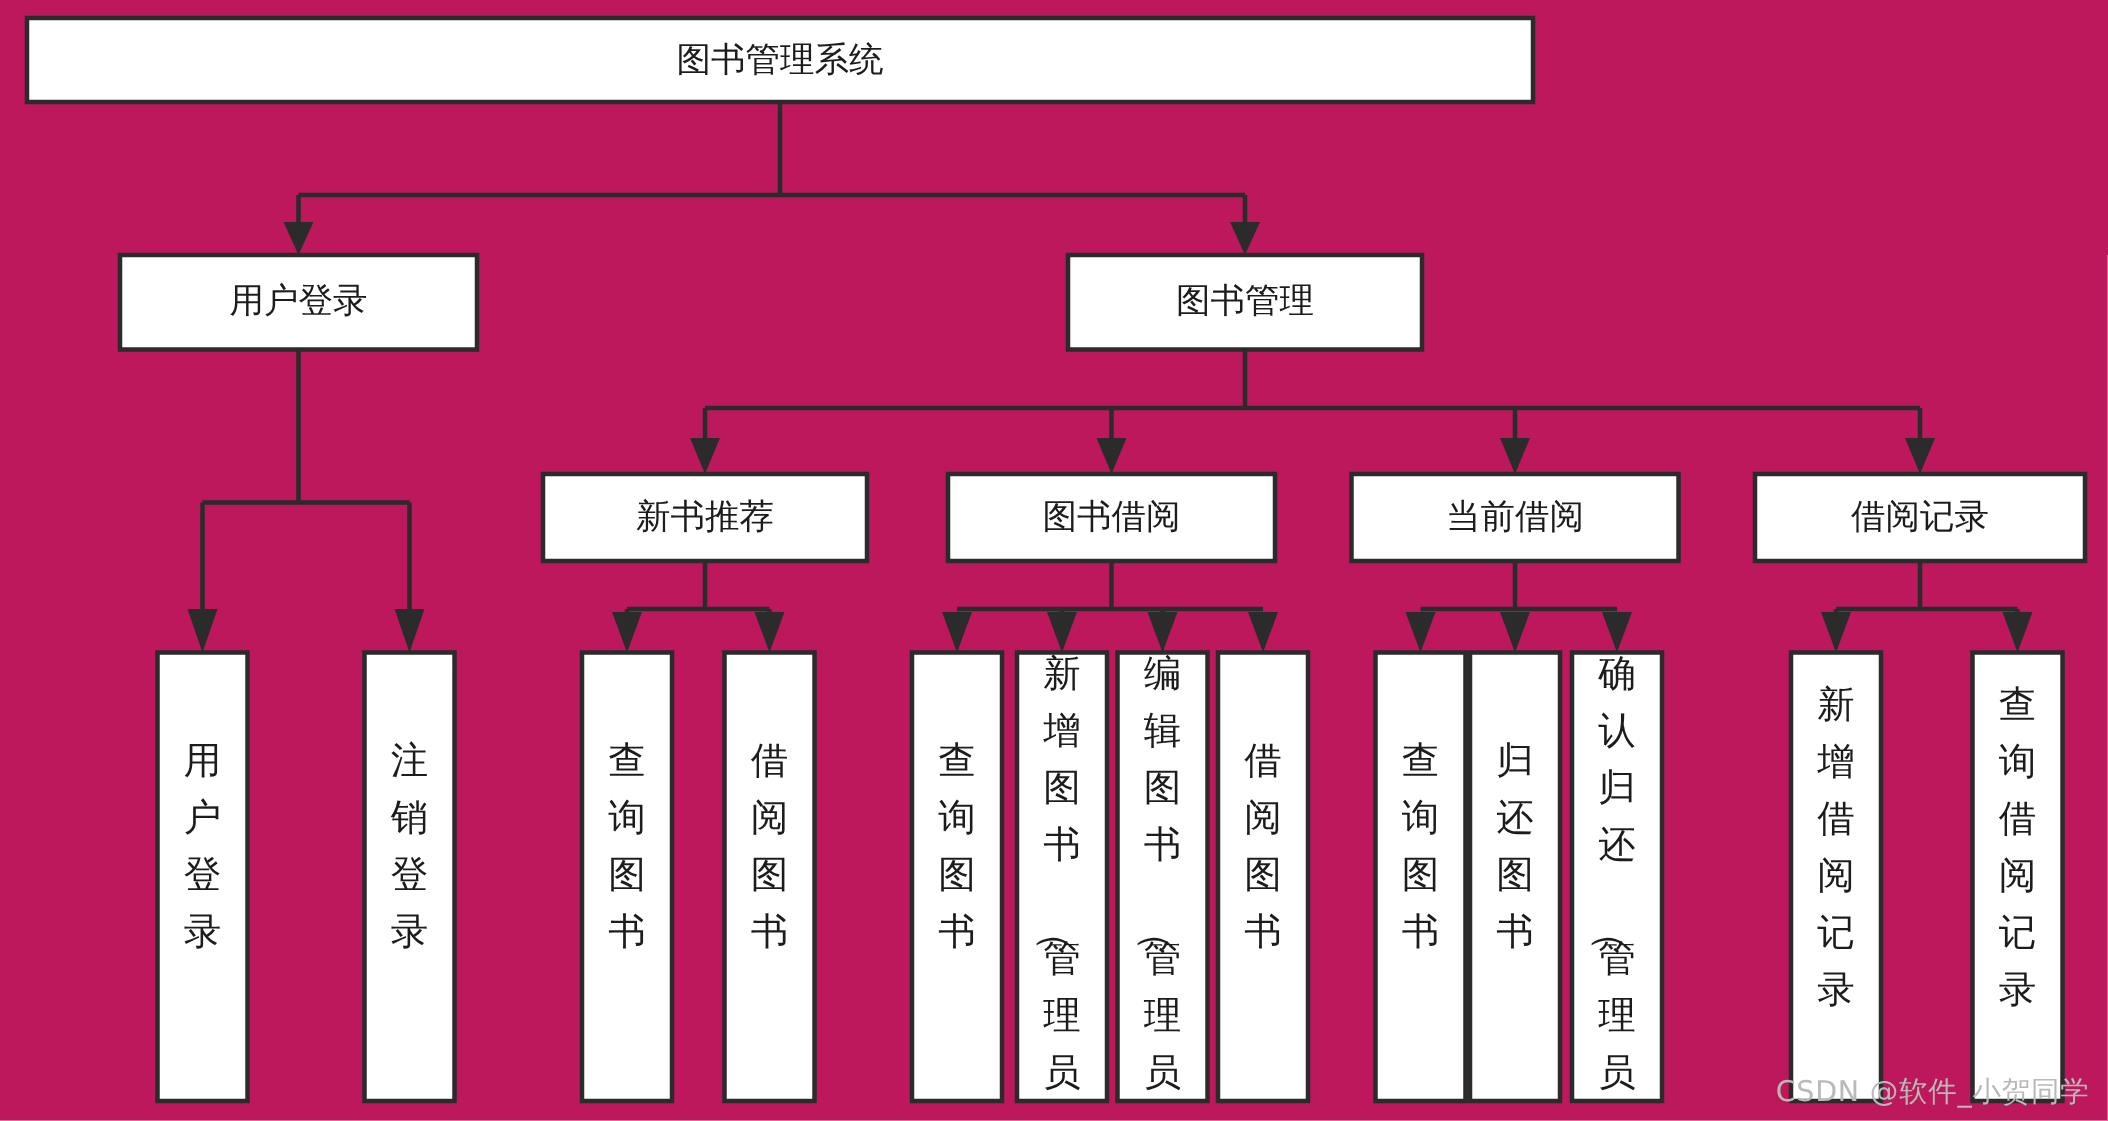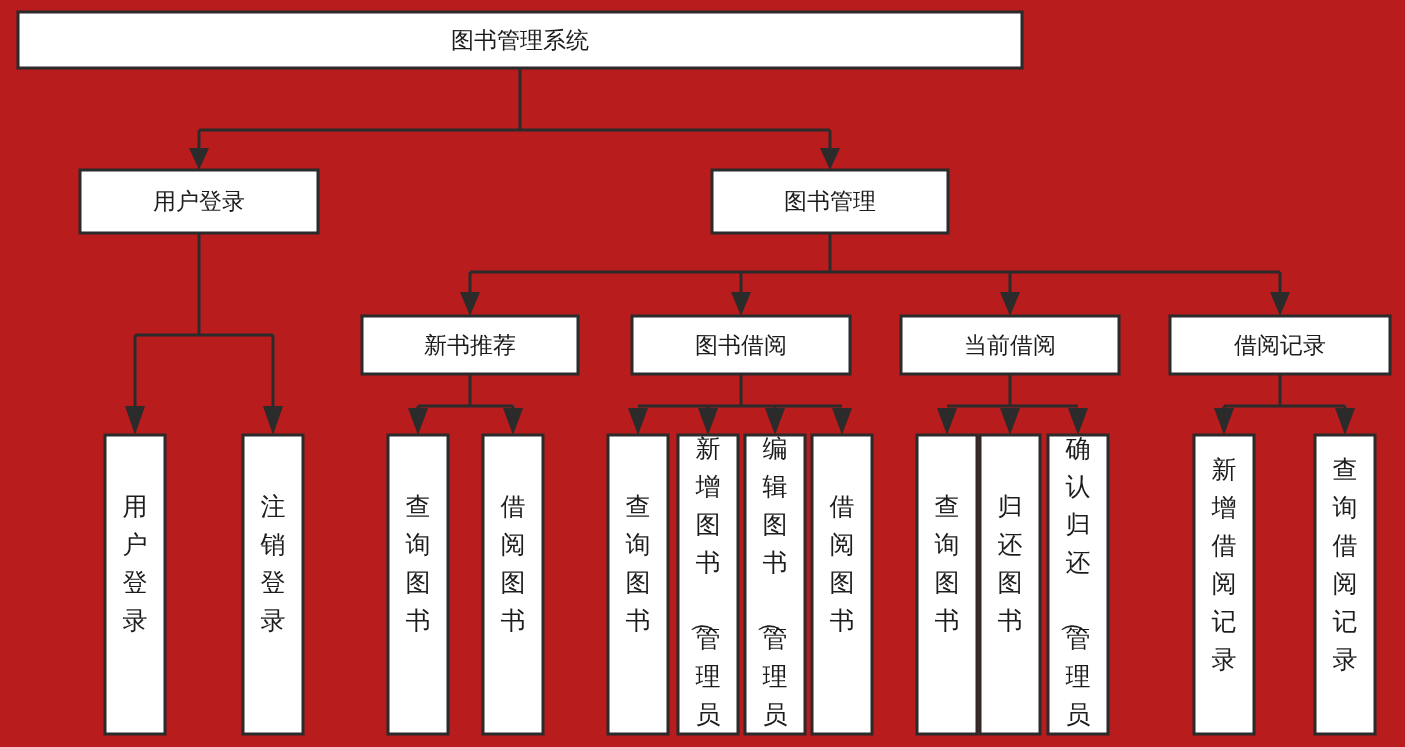--- a/index.html
+++ b/index.html
@@ -10,21 +10,21 @@
   body {
     width: 1405px;
     height: 747px;
     font-family: "DejaVu Sans", "Liberation Sans", sans-serif;
     overflow: hidden;
   }
   #diagram-root {
     position: relative;
     width: 1405px;
     height: 747px;
-    background: #b91c1c;
+    background: #be185d;
   }
   svg#flow {
     position: absolute;
     top: 0;
     left: 0;
     width: 1405px;
     height: 747px;
     display: block;
   }
   .node-box {
@@ -226,14 +226,15 @@
       <text class="node-label-vert" x="1224" y="478"><tspan x="1224" y="478">新</tspan><tspan x="1224" y="516">增</tspan><tspan x="1224" y="554">借</tspan><tspan x="1224" y="592">阅</tspan><tspan x="1224" y="630">记</tspan><tspan x="1224" y="668">录</tspan></text>
     </g>
 
     <g>
       <rect class="node-box" x="1315" y="435" width="60" height="299"></rect>
       <text class="node-label-vert" x="1345" y="478"><tspan x="1345" y="478">查</tspan><tspan x="1345" y="516">询</tspan><tspan x="1345" y="554">借</tspan><tspan x="1345" y="592">阅</tspan><tspan x="1345" y="630">记</tspan><tspan x="1345" y="668">录</tspan></text>
     </g>
 
   </svg>
 
+  <div class="watermark">CSDN @软件_小贺同学</div>
 
 </div>
 
 </body></html>

